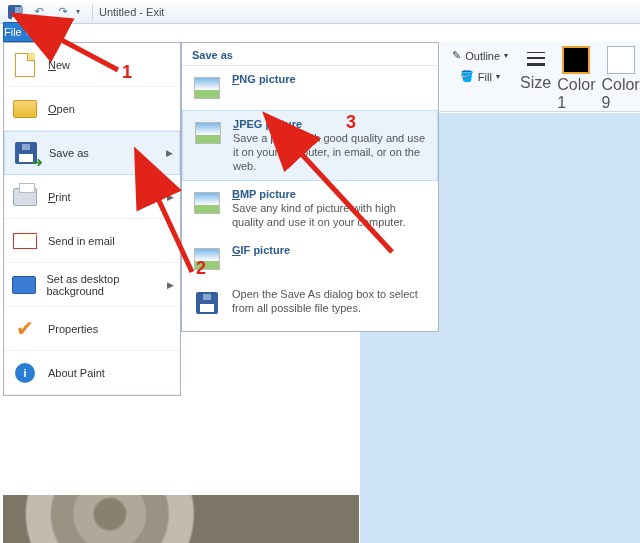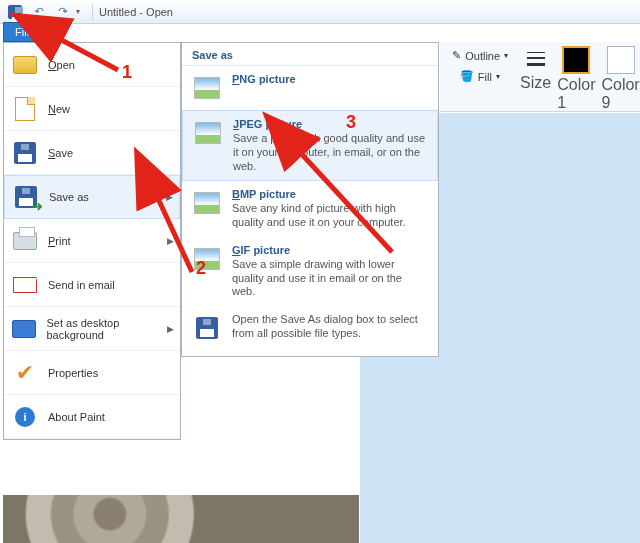--- a/index.html
+++ b/index.html
@@ -7,21 +7,21 @@
 
 
 .titlebar { height: 24px; background: linear-gradient(#fff,#e8eef7); border-bottom: 1px solid #c8d3e2; display: flex; align-items: center; padding: 0 4px; }
 .qat { display: flex; align-items: center; gap: 2px; }
 .qat-btn { width: 22px; height: 20px; display: flex; align-items: center; justify-content: center; color: #3a6ea5; }
 .qat-dd { width: 10px; color: #666; font-size: 8px; }
 .title-sep { width: 1px; height: 16px; background: #c8d3e2; margin: 0 6px; }
 .title-text { color: #4a4a4a; }
 
 
-.file-tab { position: absolute; left: 3px; top: 22px; width: 52px; height: 20px; background: #2b7cd3; color: #fff; display: flex; align-items: center; z-index: 5; border: 1px solid #1b5fa8; padding-left: 11px; }
+.file-tab { position: absolute; left: 3px; top: 22px; width: 52px; height: 20px; background: #2b7cd3; color: #fff; display: flex; align-items: center; z-index: 5; border: 1px solid #1b5fa8; }
 
 
 .ribbon-right { position: absolute; right: 0; top: 42px; width: 200px; height: 70px; background: #f5f8fc; border-bottom: 1px solid #d0d8e4; display: flex; align-items: flex-start; padding: 4px 6px; gap: 6px; }
 .rib-group { display: flex; flex-direction: column; align-items: center; gap: 2px; }
 .rib-btn { border: 1px solid transparent; padding: 2px 5px; display: flex; align-items: center; gap: 4px; color: #3a3a3a; }
 .rib-label { font-size: 16px; color: #555; }
 .swatch { width: 28px; height: 28px; border: 1px solid #aab6c7; }
 .swatch.active { border: 2px solid #f0a030; }
 
 
@@ -77,21 +77,21 @@
 <div class="titlebar">
   <div class="qat">
     <div class="qat-btn">
         <div class="ico-floppy" style="width:14px;height:14px"></div>
       </div>
     <div class="qat-btn">↶</div>
     <div class="qat-btn">↷</div>
     <div class="qat-dd">▾</div>
   </div>
   <div class="title-sep"></div>
-  <div class="title-text">Untitled - Open</div>
+  <div class="title-text">Untitled - Exit</div>
 </div>
 
 <div class="file-tab">
   <span>File</span>
   <span style="margin-left:4px;font-size:8px">▾</span>
 </div>
 
 <div class="ribbon-right">
   <div class="rib-group">
     <div class="rib-btn">
@@ -122,35 +122,29 @@
     <div class="rib-label">Color 9</div>
   </div>
 </div>
 
 <div class="canvas"></div>
 <div class="photo-strip"></div>
 
 <div class="file-menu">
   <div class="fm-item">
       <div class="fm-icon">
+        <div class="ico-doc"></div>
+      </div>
+      <span class="underline-first">New</span>
+    </div>
+  <div class="fm-item">
+      <div class="fm-icon">
         <div class="ico-folder"></div>
       </div>
       <span class="underline-first">Open</span>
-    </div>
-  <div class="fm-item">
-      <div class="fm-icon">
-        <div class="ico-doc"></div>
-      </div>
-      <span class="underline-first">New</span>
-    </div>
-  <div class="fm-item">
-      <div class="fm-icon">
-        <div class="ico-floppy"></div>
-      </div>
-      <span class="underline-first">Save</span>
     </div>
   <div class="fm-item hl">
       <div class="fm-icon ico-arrow-floppy">
         <div class="ico-floppy"></div>
         <span class="ar">➜</span>
       </div>
       <span>Save as</span>
       <span class="fm-arrow">▶</span>
     </div>
   <div class="fm-item">
@@ -214,21 +208,20 @@
         <span class="sub-title underline-first">BMP picture</span>
         <span class="sub-desc">Save any kind of picture with high quality and use it on your computer.</span>
       </div>
   </div>
   <div class="sub-item">
     <div class="sub-icon">
         <div class="ico-pic"></div>
       </div>
     <div class="sub-text">
         <span class="sub-title underline-first">GIF picture</span>
-        <span class="sub-desc">Save a simple drawing with lower quality and use it in email or on the web.</span>
       </div>
   </div>
   <div class="sub-item">
     <div class="sub-icon">
         <div class="ico-floppy"></div>
       </div>
     <div class="sub-text">
         <span class="sub-desc">Open the Save As dialog box to select from all possible file types.</span>
       </div>
   </div>

